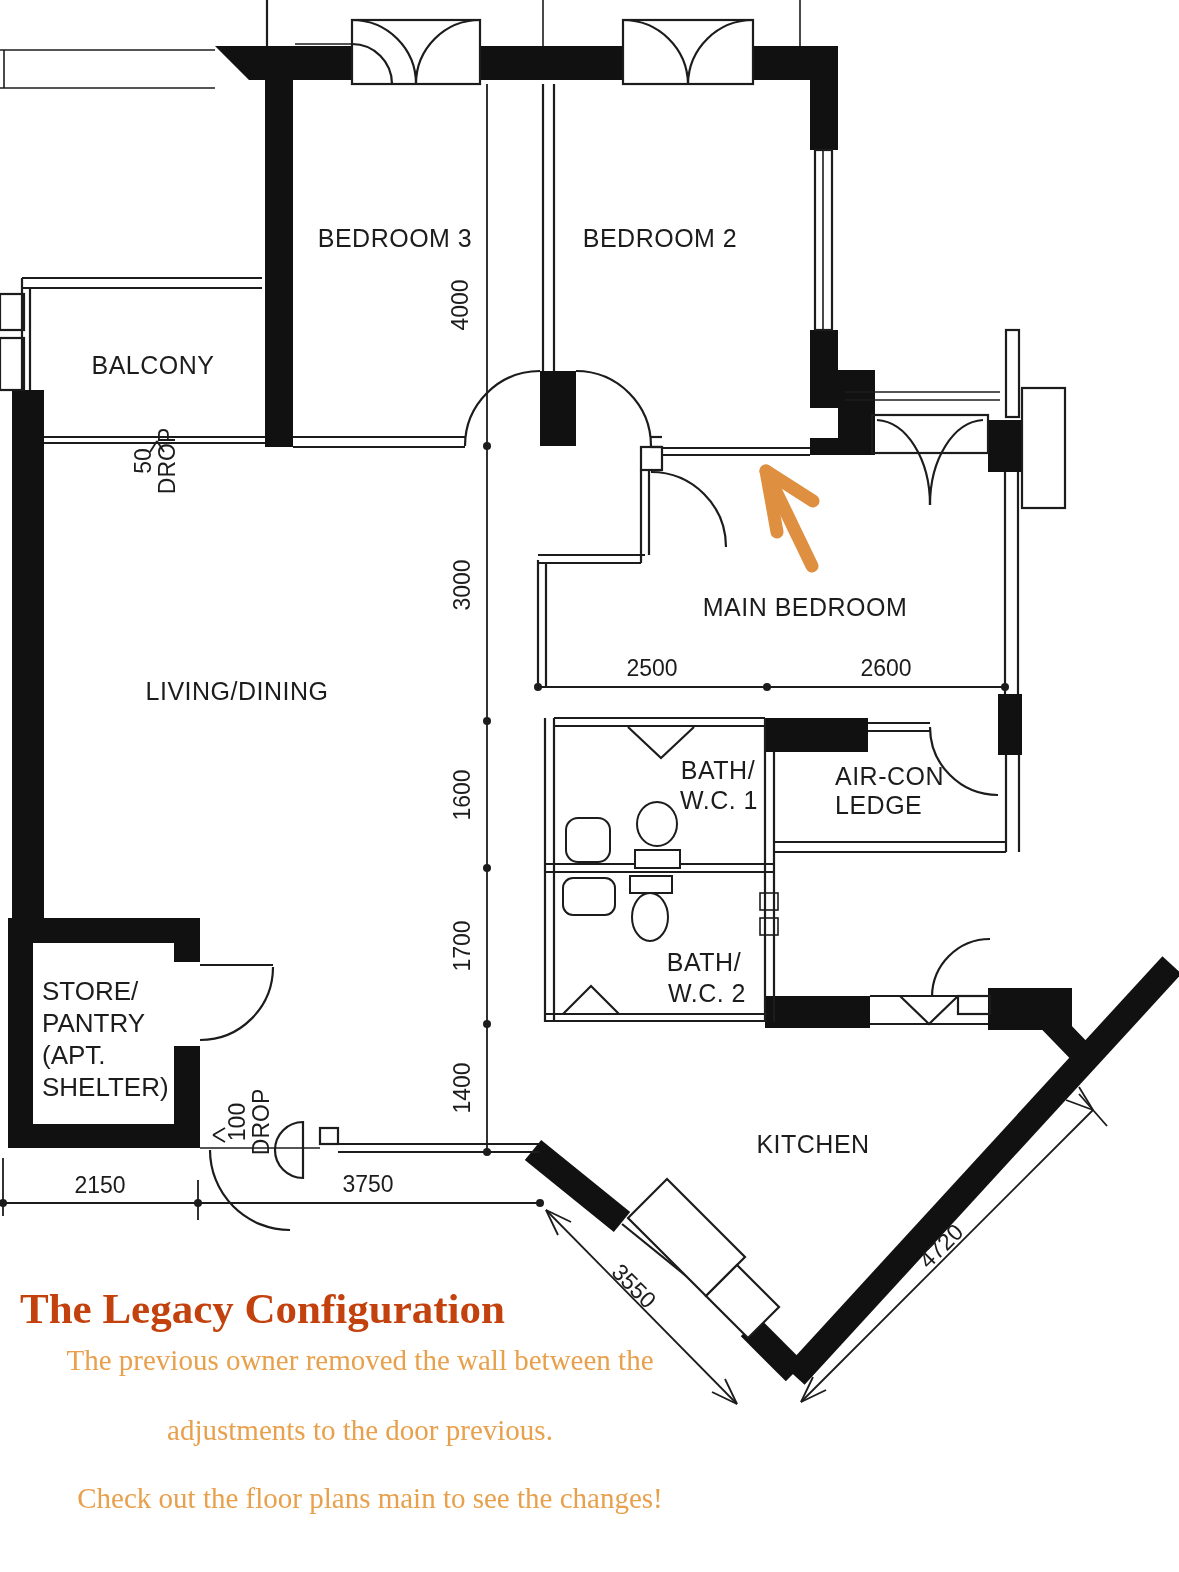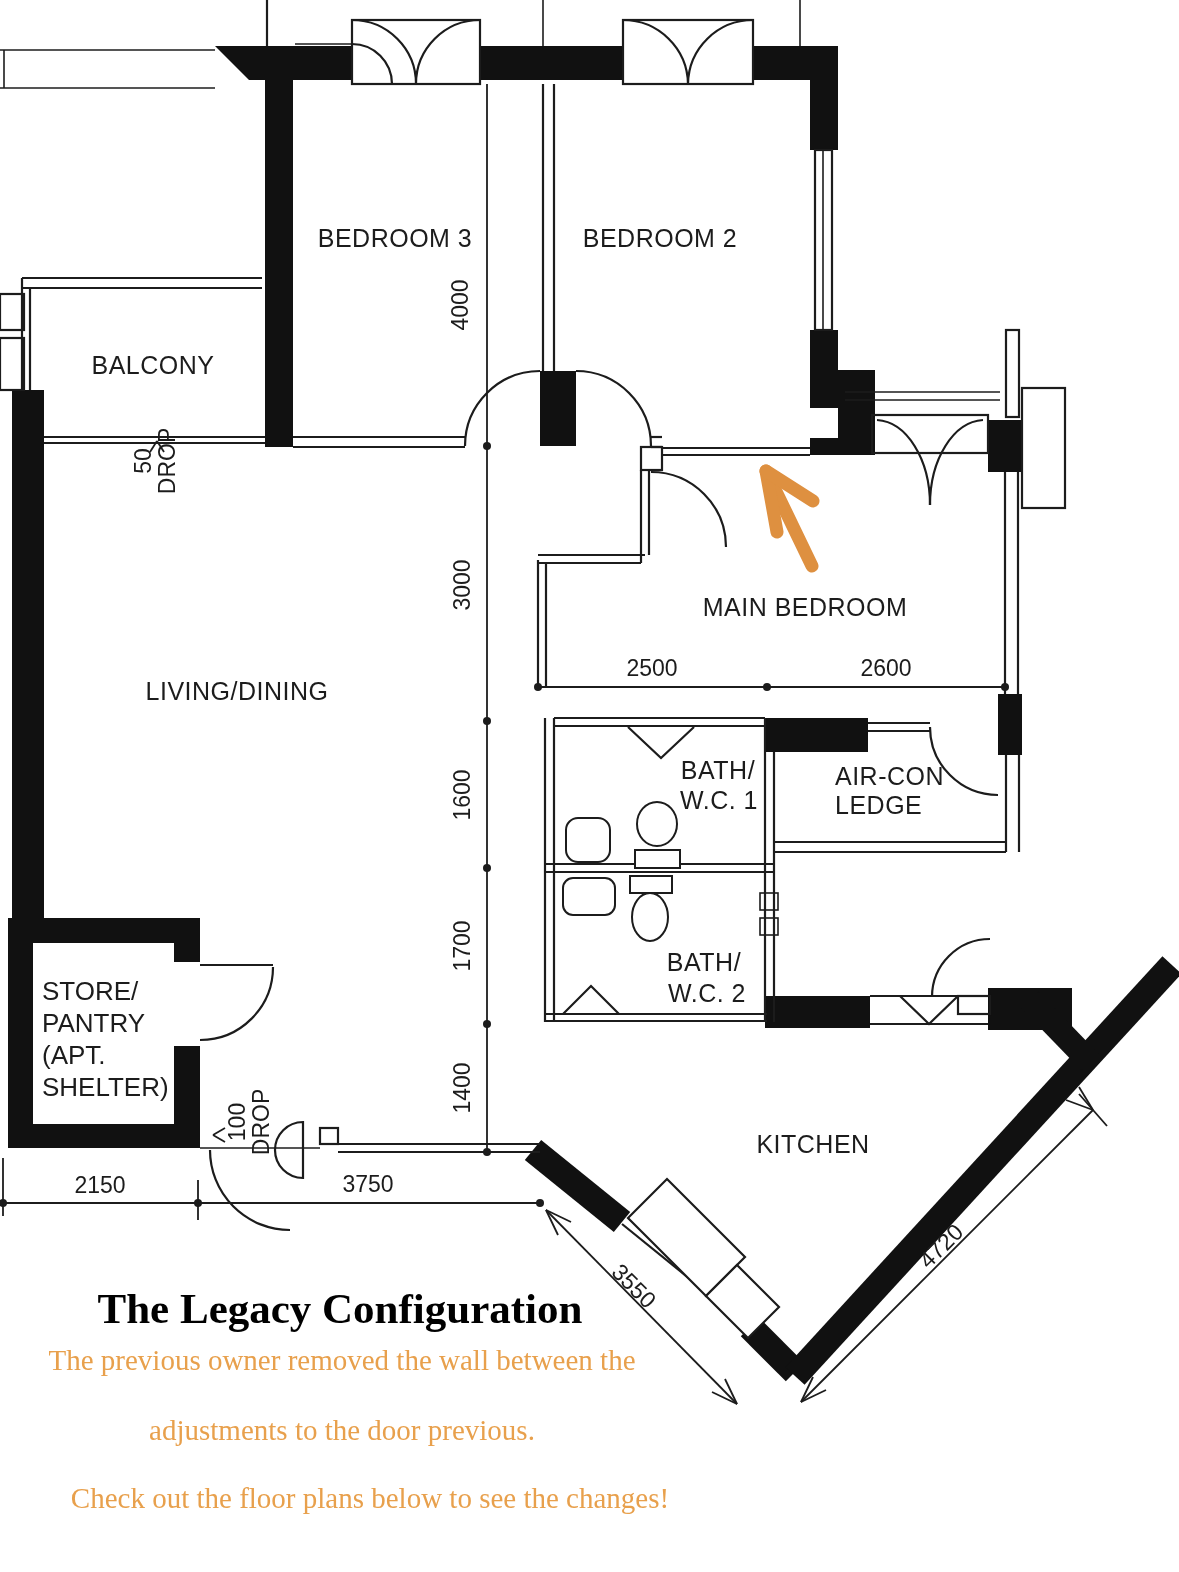--- a/index.html
+++ b/index.html
@@ -10,23 +10,23 @@
   .lbl-sm{font-family:"Liberation Sans",sans-serif;font-size:26px;fill:#1c1c1c;}
   .dim{font-family:"Liberation Sans",sans-serif;font-size:23px;fill:#1c1c1c;}
   .thin{stroke:#1c1c1c;stroke-width:2.2;fill:none;}
   .thin1{stroke:#1c1c1c;stroke-width:1.6;fill:none;}
   .wall{fill:#111;stroke:none;}
   .whitefill{fill:#fff;stroke:none;}
   .pane{fill:#fff;stroke:#1c1c1c;stroke-width:2.2;}
   .dimline{stroke:#1c1c1c;stroke-width:1.8;fill:none;}
   .dot{fill:#1c1c1c;}
   .fixture{stroke:#1c1c1c;stroke-width:2;fill:#fff;}
-  .caption-title{position:absolute;left:20px;top:1284px;width:640px;text-align:center;
-    font-family:"Liberation Serif",serif;font-weight:bold;font-size:43px;color:#000000;}
-  .cap-line{position:absolute;left:2px;width:680px;text-align:center;
+  .caption-title{position:absolute;left:20px;top:1284px;width:640px;text-align:left;
+    font-family:"Liberation Serif",serif;font-weight:bold;font-size:43px;color:#c2410c;}
+  .cap-line{position:absolute;left:20px;width:680px;text-align:center;
     font-family:"Liberation Serif",serif;font-size:29px;color:#e8a04c;}
   .cap-footer{position:absolute;left:25px;top:1482px;width:690px;text-align:center;
     font-family:"Liberation Serif",serif;font-size:29px;color:#e8a04c;}
 </style>
 </head>
 <body>
 
 <div id="stage">
 <svg width="1179" height="1572" viewBox="0 0 1179 1572">
 
@@ -254,14 +254,14 @@
   <g stroke="#de9040" stroke-width="13" stroke-linecap="round" fill="none">
     <path d="M812,566 L771,481"></path>
     <path d="M766,471 L777,532"></path>
     <path d="M766,471 L813,501"></path>
   </g>
 </svg>
 
   <div class="caption-title">The Legacy Configuration</div>
   <div class="cap-line" style="top:1344px">The previous owner removed the wall between the</div>
   <div class="cap-line" style="top:1414px">adjustments to the door previous.</div>
-  <div class="cap-footer">Check out the floor plans below to see the changes!</div>
+  <div class="cap-footer">Check out the floor plans main to see the changes!</div>
 </div>
 
 </body></html>

